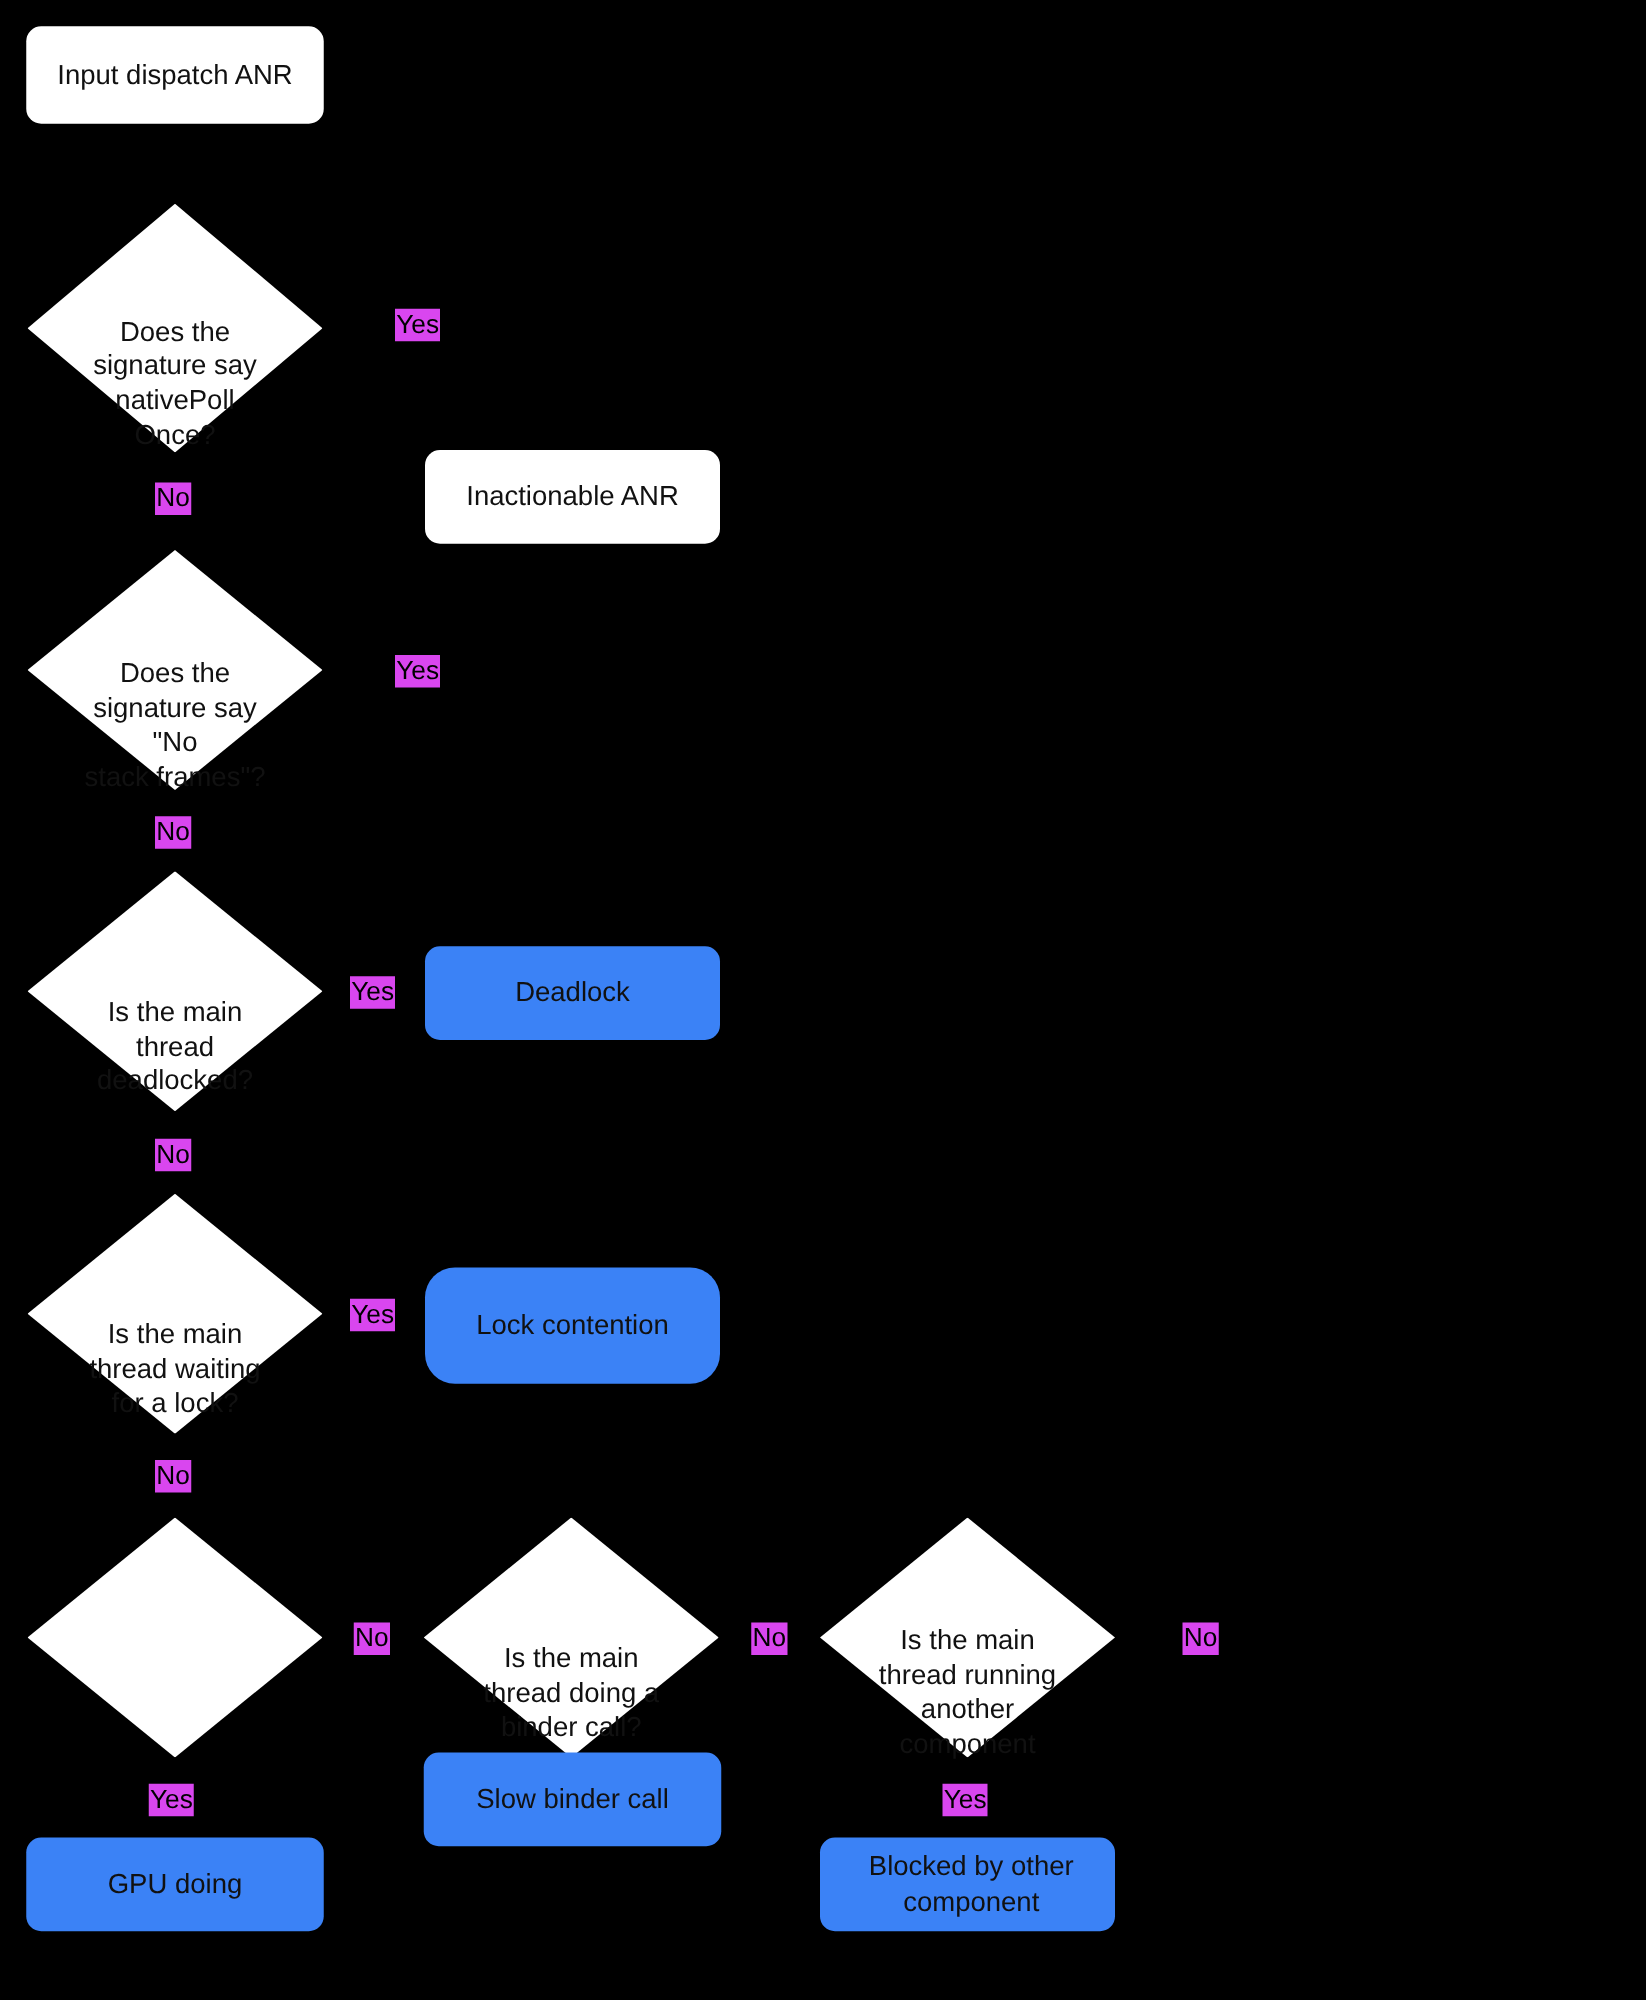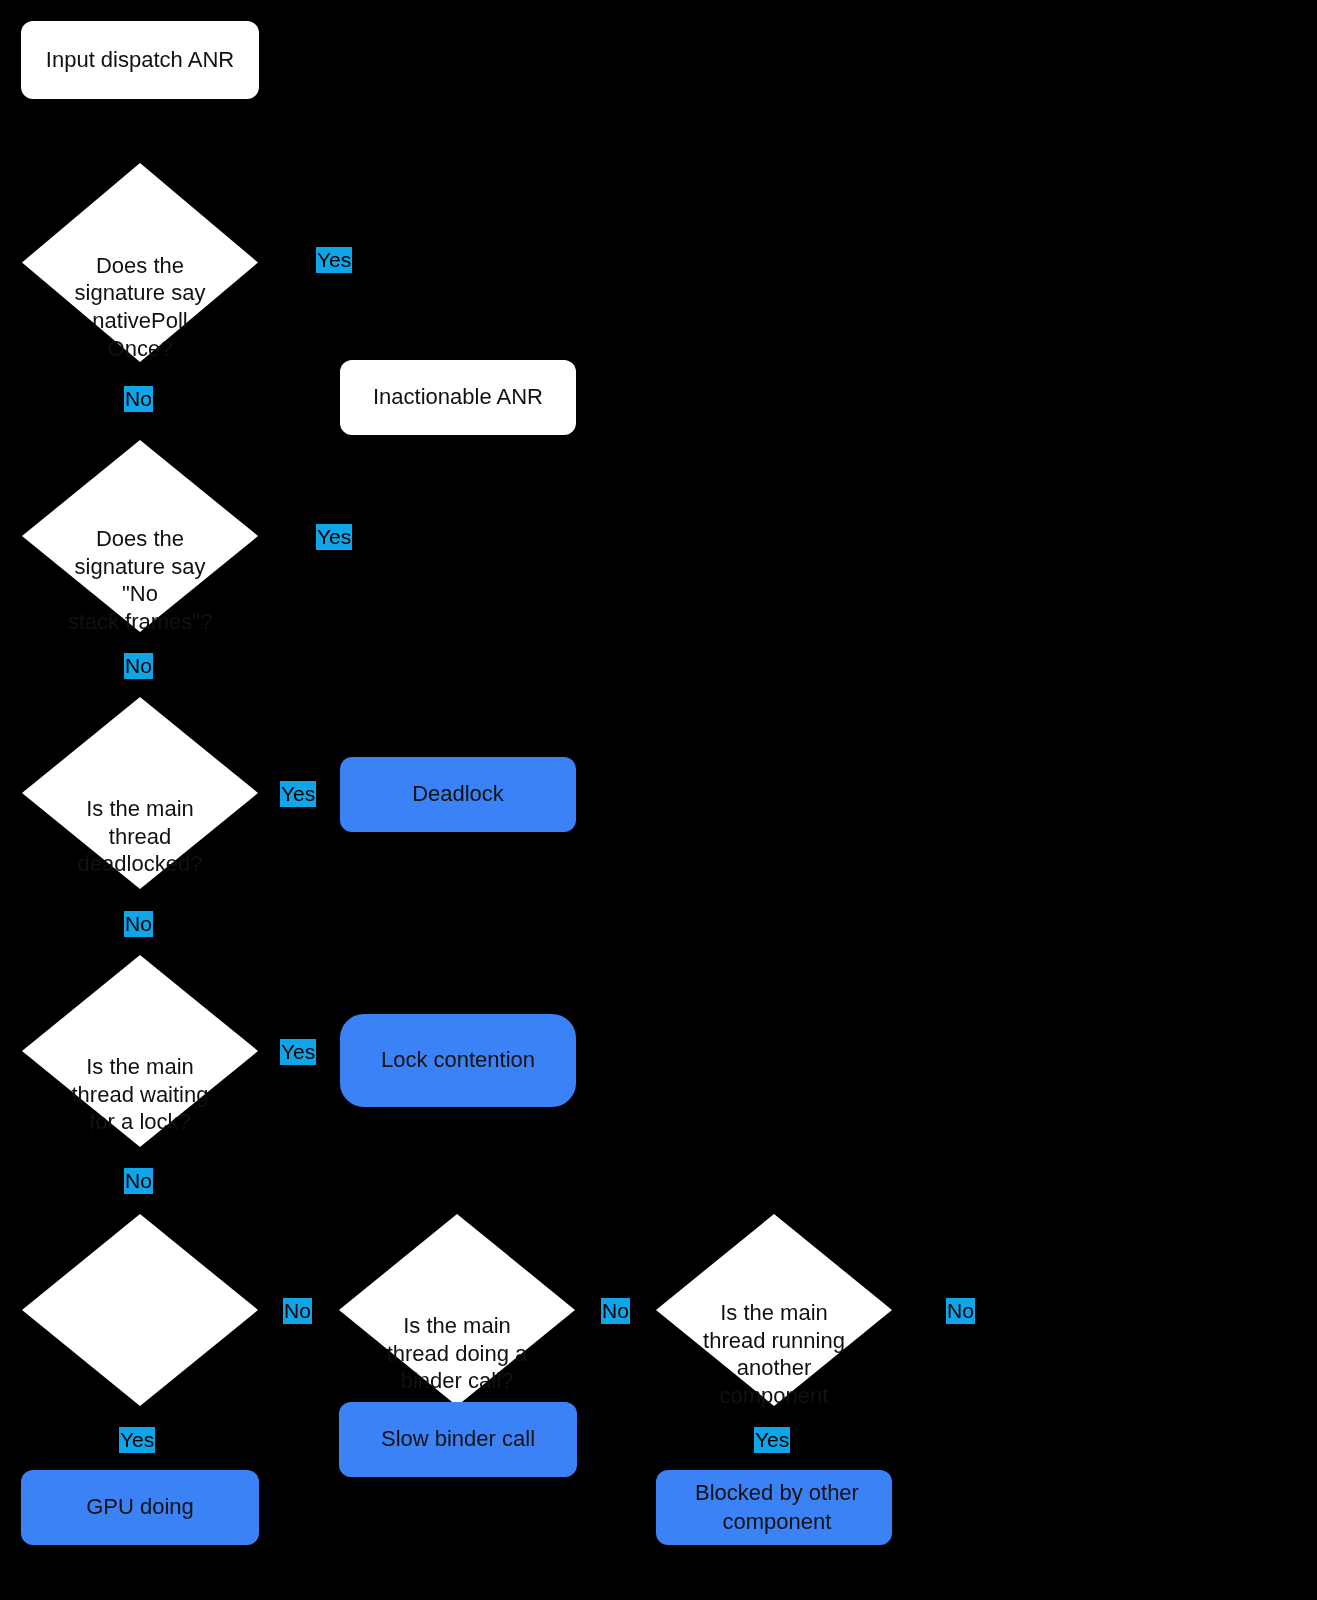--- a/index.html
+++ b/index.html
@@ -58,21 +58,21 @@
     pointer-events: none;
     margin-top: 44px;
   }
   .diamond-label.overflow {
     width: 205px;
   }
 
   
   .edge-label {
     position: absolute;
-    background: #0ea5e9;
+    background: #d946ef;
     color: #000000;
     font-size: 21px;
     line-height: 1.0;
     padding: 2px 1px 3px 1px;
     white-space: nowrap;
   }
 </style>
 </head>
 <body>
 

